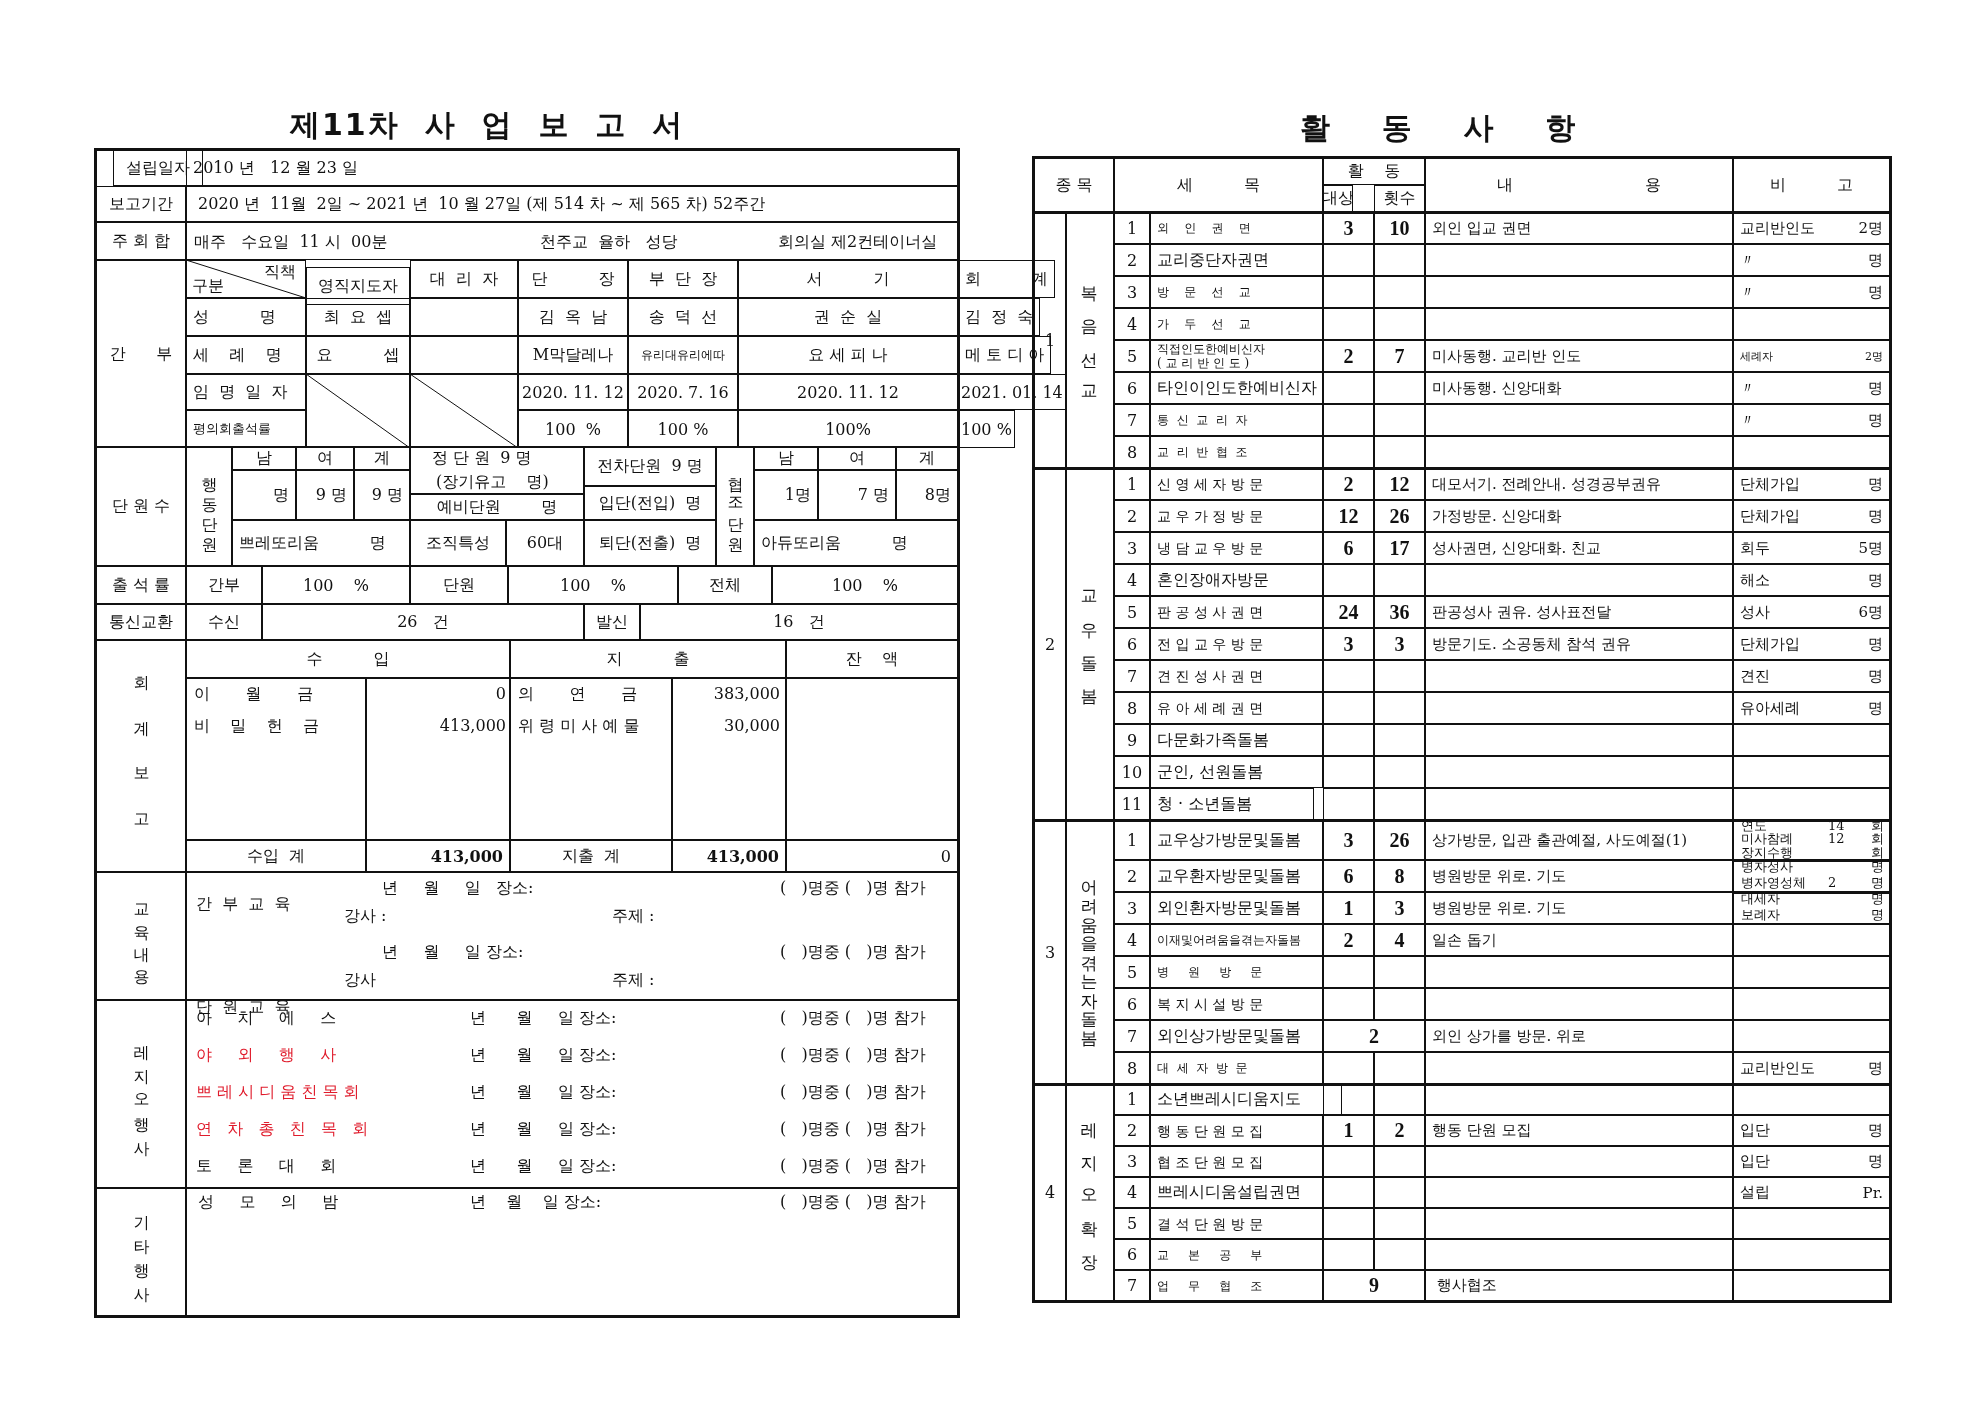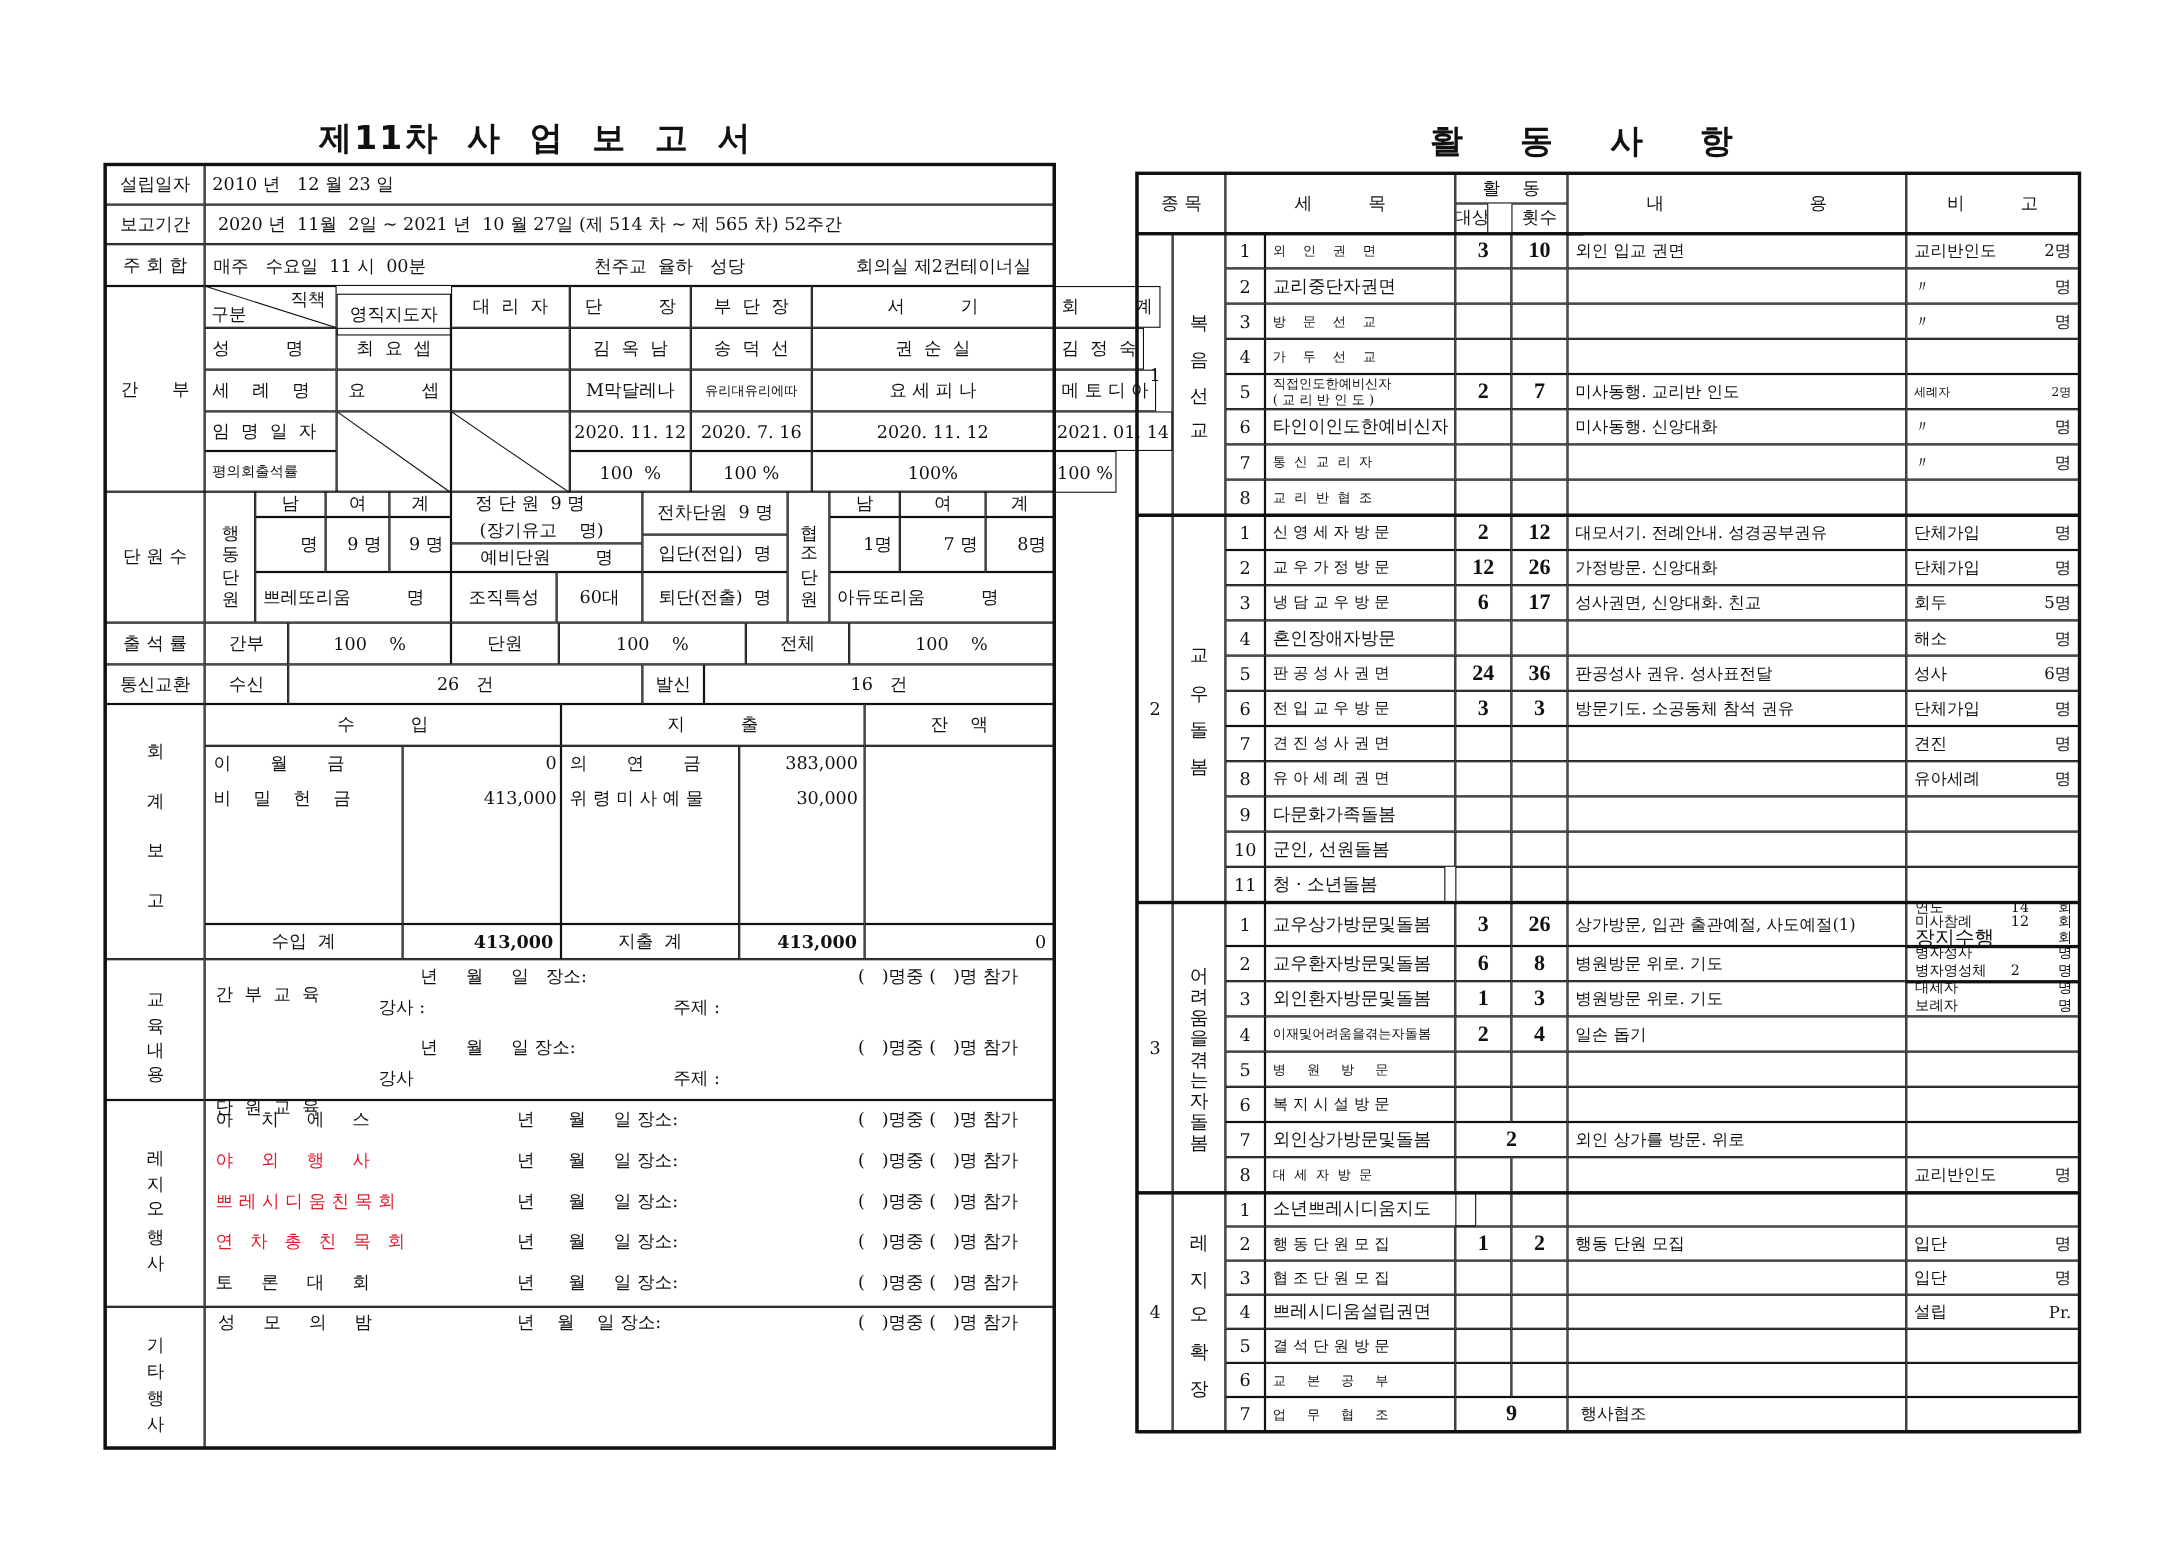--- a/index.html
+++ b/index.html
@@ -25,21 +25,21 @@
 <body>
 
 <div class="title" style="left:290px;top:105px;">제11차  사  업  보  고  서</div>
 
 <div id="left"></div>
 
 <div class="title" style="left:1300px;top:108px;">활    동    사    항</div>
 
 <div id="right"></div>
 
-<div class="cell c" style="left: 96px; top: 150px; width: 90px; height: 36px;"><span style="white-space: pre;">설립일자</span></div>
+<div class="cell c" style="left: 113px; top: 150px; width: 90px; height: 36px;"><span style="white-space: pre;">설립일자</span></div>
 <div class="cell " style="left: 186px; top: 150px; width: 772px; height: 36px;"><span style="white-space: pre;">2010 년   12 월 23 일</span></div>
 <div class="cell c" style="left: 96px; top: 186px; width: 90px; height: 36px;"><span style="white-space: pre;">보고기간</span></div>
 <div class="cell " style="left: 186px; top: 186px; width: 772px; height: 36px;"><span style="white-space: pre;"> 2020 년  11월  2일 ~ 2021 년  10 월 27일 (제 514 차 ~ 제 565 차) 52주간</span></div>
 <div class="cell c" style="left: 96px; top: 222px; width: 90px; height: 38px;"><span style="white-space: pre;">주 회 합</span></div>
 <div class="cell " style="left: 186px; top: 222px; width: 772px; height: 38px;"></div>
 <div class="row-text " style="left: 194px; top: 232px;">매주   수요일  11 시  00분</div>
 <div class="row-text " style="left: 540px; top: 232px;">천주교  율하   성당</div>
 <div class="row-text " style="left: 778px; top: 232px;">회의실 제2컨테이너실</div>
 <div class="cell c" style="left: 96px; top: 260px; width: 90px; height: 188px;"><span style="white-space: pre;">간      부</span></div>
 <div class="cell " style="left: 186px; top: 260px; width: 120px; height: 38px;"></div>
@@ -356,21 +356,21 @@
 <div class="cell c bold" style="left: 1374px; top: 1052px; width: 51px; height: 32px; padding: 0px;"><span style="white-space: pre;"></span></div>
 <div class="cell " style="left: 1425px; top: 1052px; width: 308px; height: 32px; font-size: 15px;"><span style="white-space: pre;"></span></div>
 <div class="cell spread" style="left: 1733px; top: 1052px; width: 157px; height: 32px; font-size: 15px;"><span>교리반인도</span><span>명</span></div>
 <div class="cell " style="left: 1733px; top: 820px; width: 157px; height: 104px;"></div>
 <div class="row-text " style="left: 1741px; top: 819px; font-size: 13px; line-height: 13.3333px;">연도</div>
 <div class="row-text " style="left: 1828px; top: 819px; font-size: 13px; line-height: 13.3333px;">14</div>
 <div class="row-text " style="left: auto; top: 819px; font-size: 13px; line-height: 13.3333px; right: 100px;">회</div>
 <div class="row-text " style="left: 1741px; top: 832.333px; font-size: 13px; line-height: 13.3333px;">미사참례</div>
 <div class="row-text " style="left: 1828px; top: 832.333px; font-size: 13px; line-height: 13.3333px;">12</div>
 <div class="row-text " style="left: auto; top: 832.333px; font-size: 13px; line-height: 13.3333px; right: 100px;">회</div>
-<div class="row-text " style="left: 1741px; top: 845.667px; font-size: 18px; line-height: 13.3333px;">장지수행</div>
+<div class="row-text " style="left: 1741px; top: 845.667px; font-size: 13px; line-height: 13.3333px;">장지수행</div>
 <div class="row-text " style="left: 1828px; top: 845.667px; font-size: 13px; line-height: 13.3333px;"></div>
 <div class="row-text " style="left: auto; top: 845.667px; font-size: 13px; line-height: 13.3333px; right: 100px;">회</div>
 <div class="hline" style="left: 1733px; top: 859px; width: 157px;"></div>
 <div class="row-text " style="left: 1741px; top: 859px; font-size: 13px; line-height: 16px;">병자성사</div>
 <div class="row-text " style="left: 1828px; top: 859px; font-size: 13px; line-height: 16px;"></div>
 <div class="row-text " style="left: auto; top: 859px; font-size: 13px; line-height: 16px; right: 100px;">명</div>
 <div class="row-text " style="left: 1741px; top: 875px; font-size: 13px; line-height: 16px;">병자영성체</div>
 <div class="row-text " style="left: 1828px; top: 875px; font-size: 13px; line-height: 16px;">2</div>
 <div class="row-text " style="left: auto; top: 875px; font-size: 13px; line-height: 16px; right: 100px;">명</div>
 <div class="hline" style="left: 1733px; top: 891px; width: 157px;"></div>

